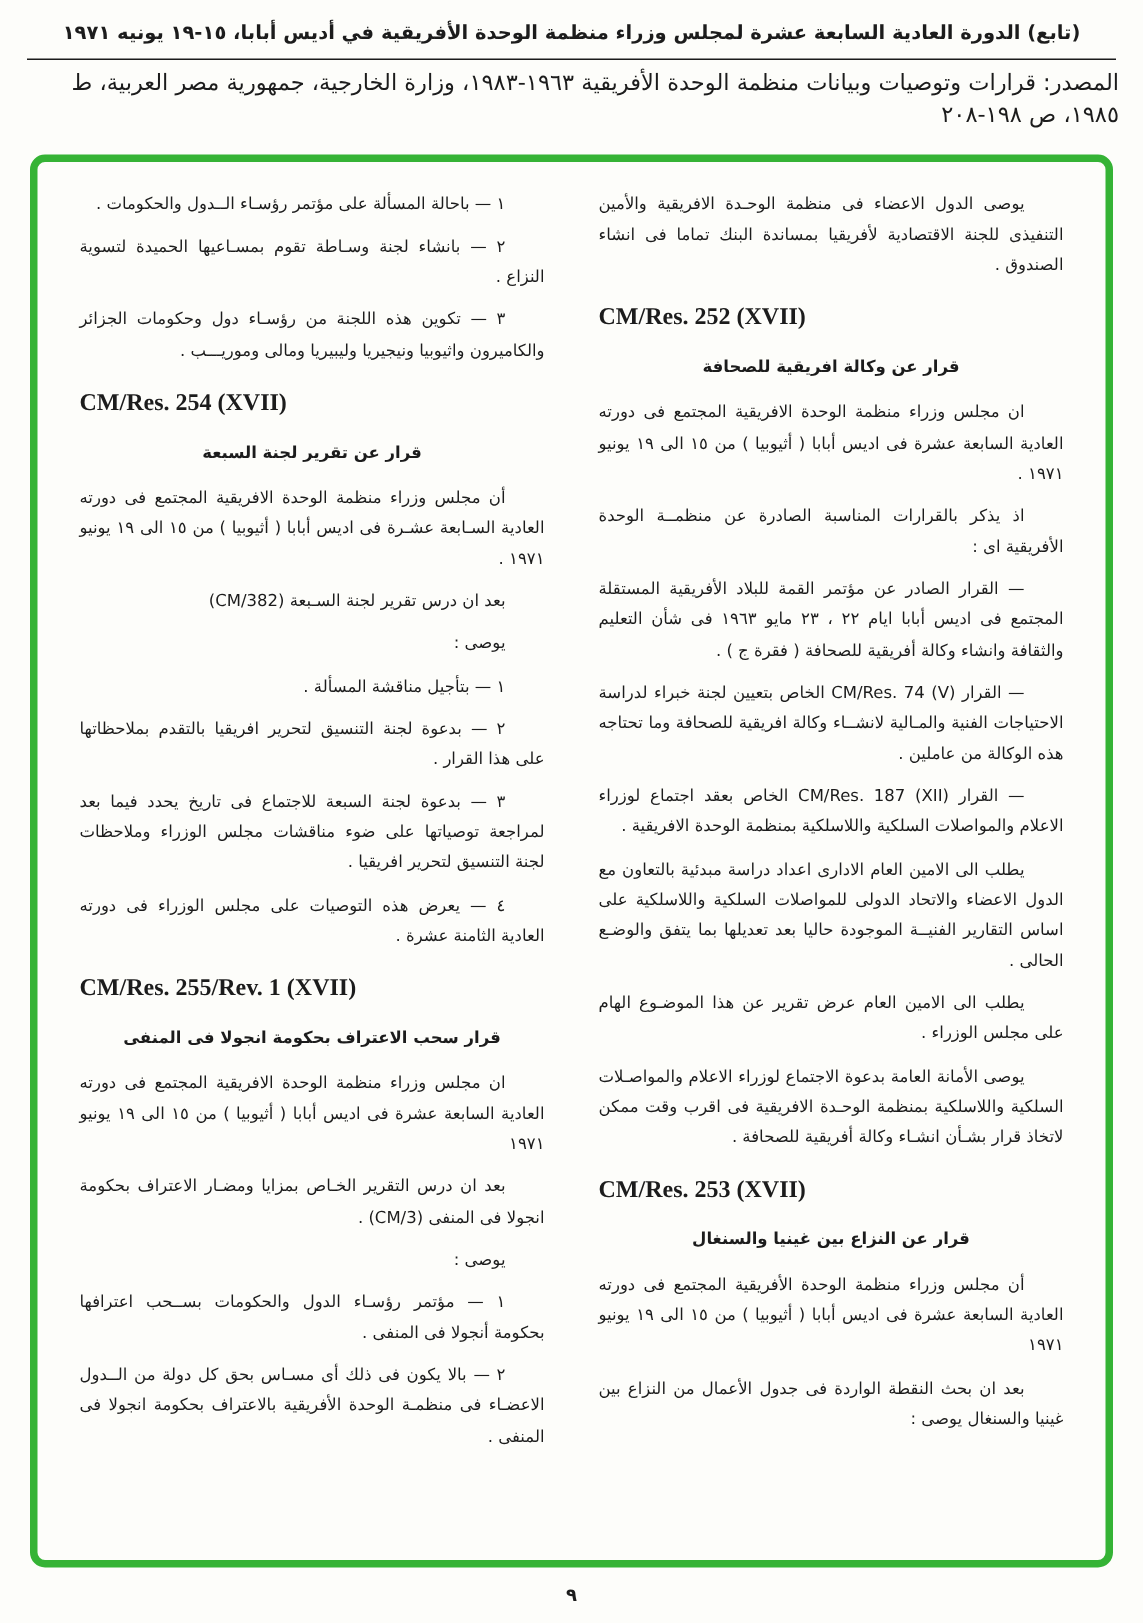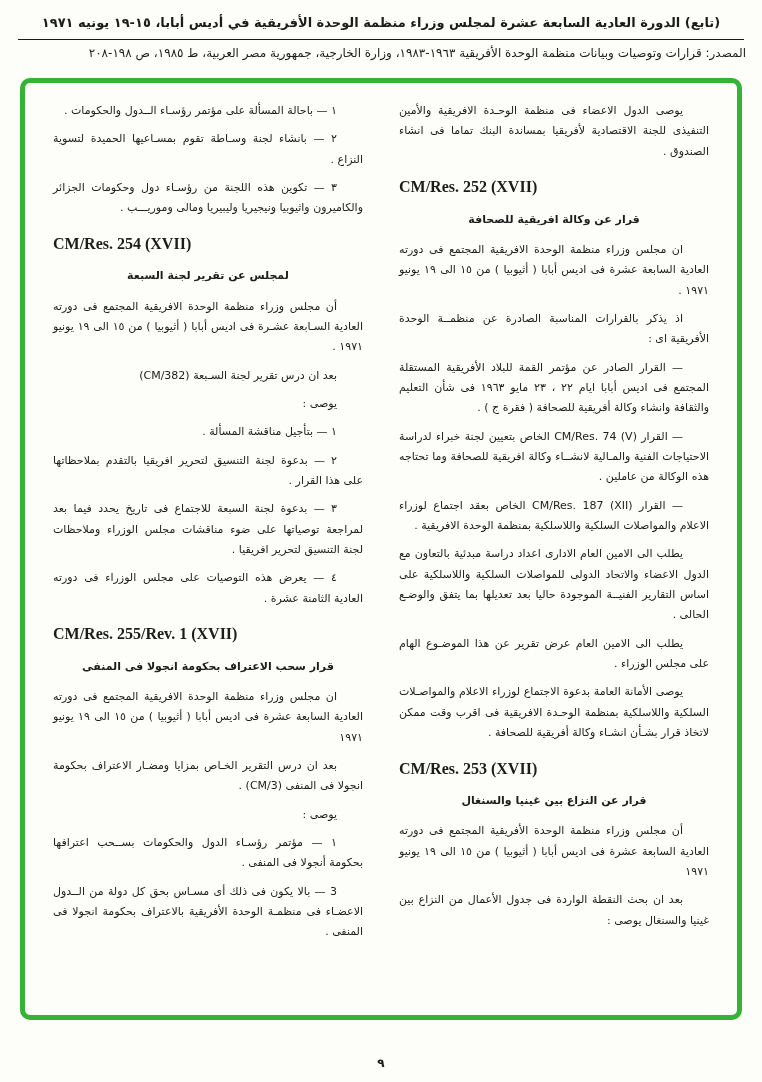--- a/index.html
+++ b/index.html
@@ -26,21 +26,21 @@
     font-size:13px;
     font-weight:bold;
     line-height:1.4;
   }
   .header-rule{
     border:none;
     border-top:1.5px solid #1b1b1b;
     margin:7px 2px 5px;
   }
   .header-source{
-    font-size:12px;
+    font-size:15px;
     direction:rtl;
     text-align:right;
     line-height:1.4;
   }
   .content-box{
     margin:16px 20px 0;
     height:942px;
     border:5px solid var(--border-green);
     border-radius:10px;
     padding:18px 28px 6px;
@@ -116,34 +116,34 @@
           <div class="block block-code">CM/Res. 253 (XVII)</div>
           <div class="block block-heading">قرار عن النزاع بين غينيا والسنغال</div>
           <div class="block block-paragraph">أن مجلس وزراء منظمة الوحدة الأفريقية المجتمع فى دورته العادية السابعة عشرة فى اديس أبابا ( أثيوبيا ) من ١٥ الى ١٩ يونيو ١٩٧١</div>
           <div class="block block-paragraph">بعد ان بحث النقطة الواردة فى جدول الأعمال من النزاع بين غينيا والسنغال يوصى :</div>
         </div>
       <div class="column">
           <div class="block block-paragraph">١ — باحالة المسألة على مؤتمر رؤسـاء الــدول والحكومات .</div>
           <div class="block block-paragraph">٢ — بانشاء لجنة وسـاطة تقوم بمسـاعيها الحميدة لتسوية النزاع .</div>
           <div class="block block-paragraph">٣ — تكوين هذه اللجنة من رؤسـاء دول وحكومات الجزائر والكاميرون واثيوبيا ونيجيريا وليبيريا ومالى وموريـــب .</div>
           <div class="block block-code">CM/Res. 254 (XVII)</div>
-          <div class="block block-heading">لمجلس عن تقرير لجنة السبعة</div>
+          <div class="block block-heading">قرار عن تقرير لجنة السبعة</div>
           <div class="block block-paragraph">أن مجلس وزراء منظمة الوحدة الافريقية المجتمع فى دورته العادية السـابعة عشـرة فى اديس أبابا ( أثيوبيا ) من ١٥ الى ١٩ يونيو ١٩٧١ .</div>
           <div class="block block-paragraph">بعد ان درس تقرير لجنة السـبعة (CM/382)</div>
           <div class="block block-paragraph">يوصى :</div>
           <div class="block block-paragraph">١ — بتأجيل مناقشة المسألة .</div>
           <div class="block block-paragraph">٢ — بدعوة لجنة التنسيق لتحرير افريقيا بالتقدم بملاحظاتها على هذا القرار .</div>
           <div class="block block-paragraph">٣ — بدعوة لجنة السبعة للاجتماع فى تاريخ يحدد فيما بعد لمراجعة توصياتها على ضوء مناقشات مجلس الوزراء وملاحظات لجنة التنسيق لتحرير افريقيا .</div>
           <div class="block block-paragraph">٤ — يعرض هذه التوصيات على مجلس الوزراء فى دورته العادية الثامنة عشرة .</div>
           <div class="block block-code">CM/Res. 255/Rev. 1 (XVII)</div>
           <div class="block block-heading">قرار سحب الاعتراف بحكومة انجولا فى المنفى</div>
           <div class="block block-paragraph">ان مجلس وزراء منظمة الوحدة الافريقية المجتمع فى دورته العادية السابعة عشرة فى اديس أبابا ( أثيوبيا ) من ١٥ الى ١٩ يونيو ١٩٧١</div>
           <div class="block block-paragraph">بعد ان درس التقرير الخـاص بمزايا ومضـار الاعتراف بحكومة انجولا فى المنفى (CM/3) .</div>
           <div class="block block-paragraph">يوصى :</div>
           <div class="block block-paragraph">١ — مؤتمر رؤسـاء الدول والحكومات بســحب اعترافها بحكومة أنجولا فى المنفى .</div>
-          <div class="block block-paragraph">3 — بالا يكون فى ذلك أى مسـاس بحق كل دولة من الــدول الاعضـاء فى منظمـة الوحدة الأفريقية بالاعتراف بحكومة انجولا فى المنفى .</div>
+          <div class="block block-paragraph">٢ — بالا يكون فى ذلك أى مسـاس بحق كل دولة من الــدول الاعضـاء فى منظمـة الوحدة الأفريقية بالاعتراف بحكومة انجولا فى المنفى .</div>
         </div>
     </div>
   </div>
 
   <div class="page-number">٩</div>
 
 </div>
 
 </body></html>

